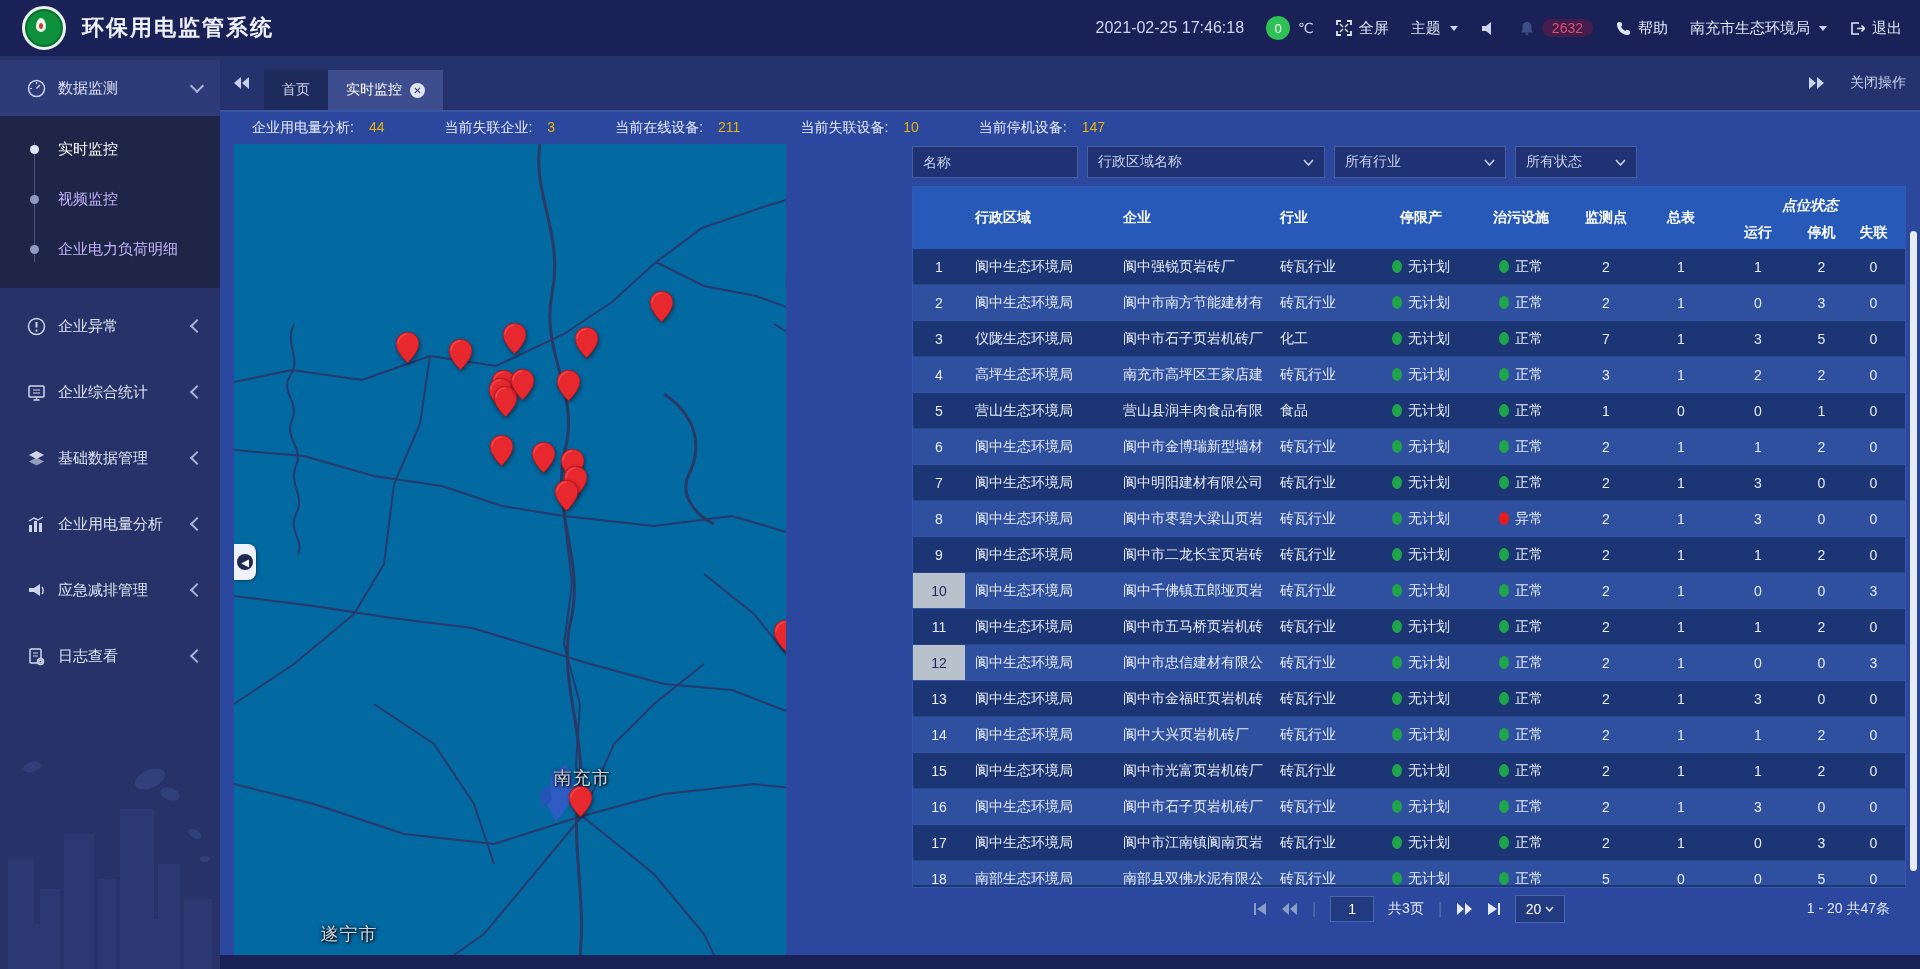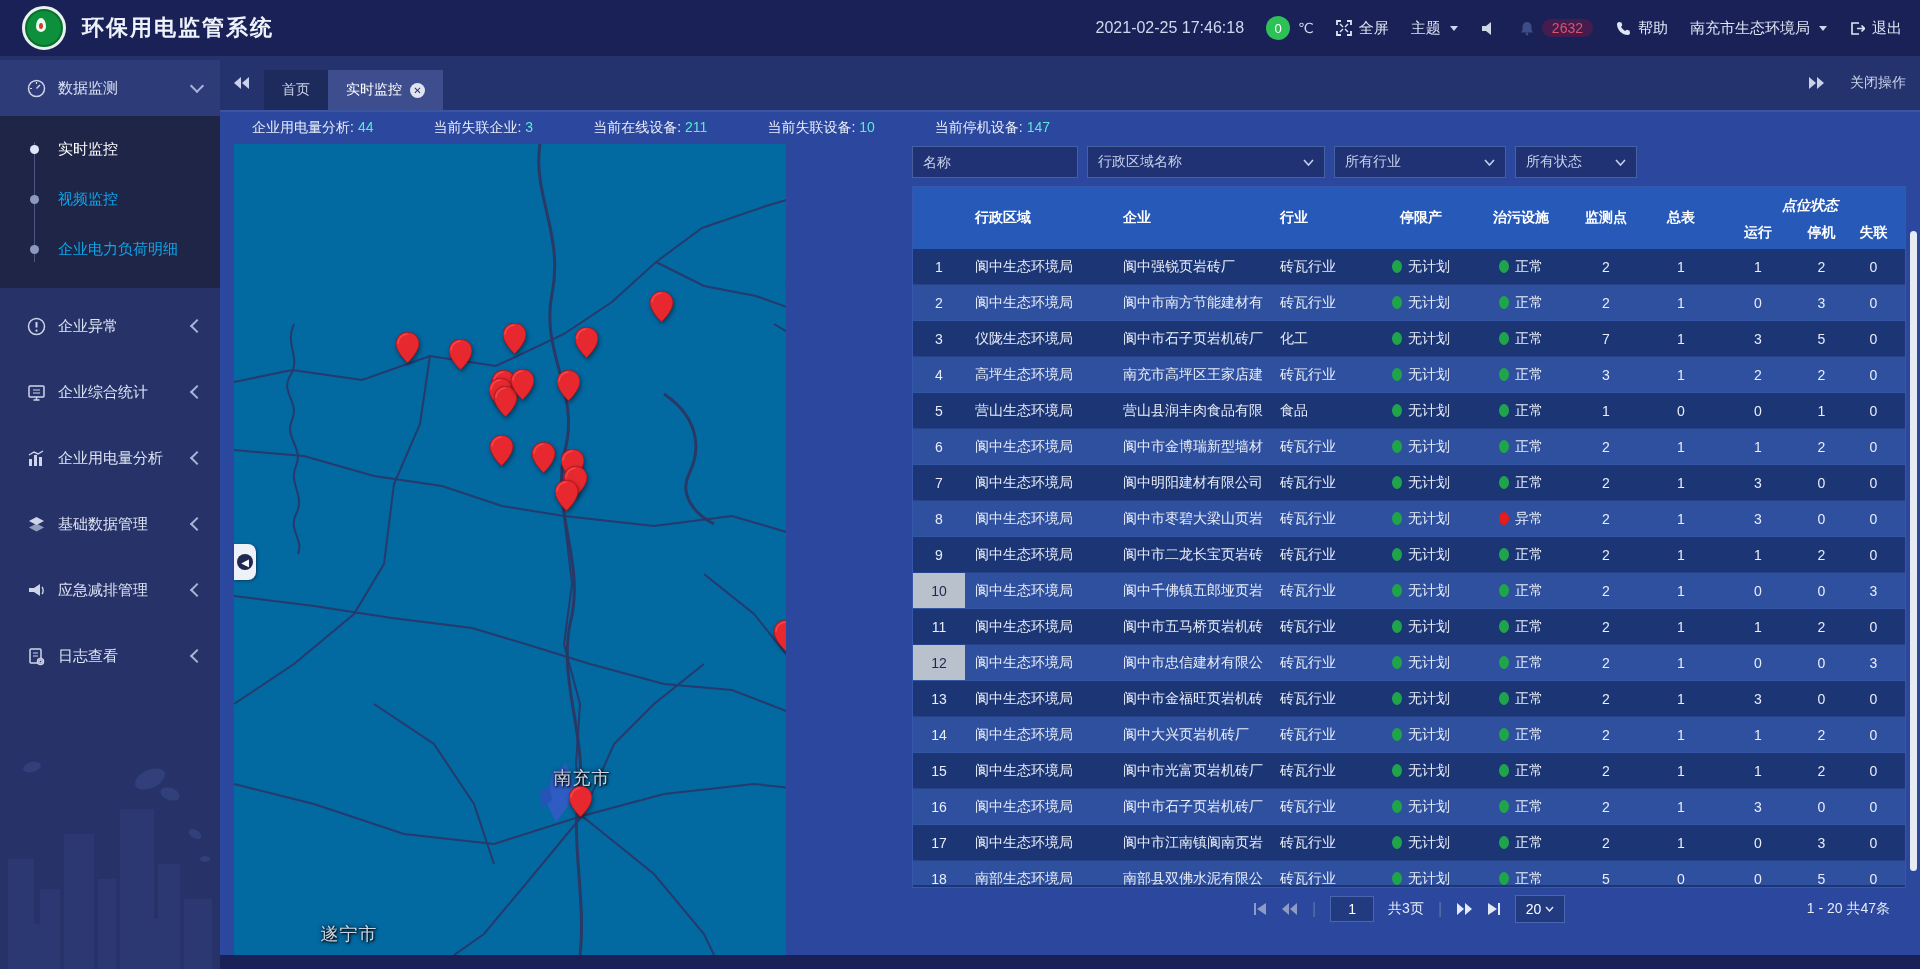--- a/index.html
+++ b/index.html
@@ -32,39 +32,39 @@
   .sidebar{position:absolute;left:0;top:56px;width:220px;height:913px;background:#273368;z-index:25;overflow:hidden;}
   .menu-item{height:56px;display:flex;align-items:center;padding:0 18px 0 26px;color:#dde3f3;font-size:15px;cursor:pointer;position:relative;margin-top:10px;}
   .menu-item.open{background:#2d3b79;margin-top:4px;}
   .mi-icon{width:20px;height:20px;margin-right:12px;display:inline-flex;align-items:center;justify-content:center;opacity:.92;}
   .mi-label{flex:1;}
   .mi-caret{width:8px;height:8px;border-left:2px solid #aab4d6;border-bottom:2px solid #aab4d6;display:inline-block;}
   .mi-caret.left{transform:rotate(45deg);}
   .mi-caret.down{transform:rotate(-45deg);margin-top:-4px;}
   .submenu{background:#1e2547;padding:8px 0 14px 0;position:relative;}
   .submenu .rail{position:absolute;left:34px;top:26px;bottom:26px;width:1px;background:#4a5584;}
-  .sub-item{height:50px;display:flex;align-items:center;color:#0ea5e9;font-size:15px;padding-left:58px;position:relative;cursor:pointer;}
+  .sub-item{height:50px;display:flex;align-items:center;color:#c4b5fd;font-size:15px;padding-left:58px;position:relative;cursor:pointer;}
   .sub-item .dot{position:absolute;left:30px;width:9px;height:9px;border-radius:50%;background:#8e99bd;}
   .sub-item.active{color:#ffffff;}
   .sub-item.active .dot{background:#dfe6f6;}
   .skyline{position:absolute;left:0;bottom:0;width:220px;height:230px;opacity:.85;}
 
   
   .tabbar{position:absolute;left:220px;top:56px;width:1700px;height:54px;background:#24336e;border-bottom:2px solid #3b55a0;display:flex;align-items:flex-end;z-index:20;}
   .tab-nav{width:44px;height:54px;display:flex;align-items:center;justify-content:center;cursor:pointer;}
   .tab{height:40px;margin-top:14px;display:flex;align-items:center;gap:8px;padding:0 18px;font-size:14px;color:#c9d2ea;background:#1d2a5c;cursor:pointer;align-self:flex-end;}
   .tab.active{background:#3d4d8d;color:#fff;}
   .tab-close{width:15px;height:15px;border-radius:50%;background:#dfe4f0;color:#24336e;font-size:10px;line-height:15px;text-align:center;font-weight:bold;cursor:pointer;}
   .tab-right{position:absolute;right:14px;top:0;height:54px;display:flex;align-items:center;gap:26px;color:#c9d2ea;font-size:14px;}
   .arr{display:inline-flex;}
 
   
   .statsbar{position:absolute;left:234px;top:112px;width:1672px;height:32px;background:#2b479e;display:flex;align-items:center;gap:60px;padding-left:18px;color:#fff;font-size:14px;z-index:18;box-sizing:border-box;}
   .stat .s-label{color:#e8edfb;}
-  .stat .s-val{color:#5eead4;margin-left:4px;}
+  .stat .s-val{color:#eab308;margin-left:15px;}
 
   
   .main-bg{position:absolute;left:220px;top:110px;width:1700px;height:845px;background:#2b479e;}
 
   
   .map{position:absolute;left:234px;top:144px;width:552px;height:811px;background:#0369a1;overflow:hidden;z-index:15;}
   .map svg.roads{position:absolute;left:0;top:0;}
   .pin{position:absolute;width:23px;height:31px;z-index:5;cursor:pointer;filter:drop-shadow(1px 2px 2px rgba(0,0,0,.45));}
   .city{position:absolute;transform:translate(-50%,-50%);color:#cdd5e4;font-size:18px;letter-spacing:1px;text-shadow:0 0 4px #000,1px 1px 2px #000;white-space:nowrap;z-index:4;}
   .collapse-handle{position:absolute;left:234px;top:544px;width:22px;height:36px;background:#eef1f7;border-radius:0 8px 8px 0;z-index:16;display:flex;align-items:center;justify-content:center;cursor:pointer;box-shadow:1px 1px 3px rgba(0,0,0,.4);}
@@ -225,37 +225,37 @@
               <path d="M6 7h7M6 10h7" stroke-width="1.2"></path>
               <path d="M9.5 14v3M6.5 17h6"></path>
             </svg>
           </span>
           <span class="mi-label">企业综合统计</span>
           <span class="mi-caret left"></span>
         </div>
         <div class="menu-item">
           <span class="mi-icon">
             <svg width="19" height="19" viewBox="0 0 19 19" fill="#dde3f3">
+              <polygon points="9.5,2 17,6 9.5,10 2,6"></polygon>
+              <polygon points="9.5,8.5 17,12.5 9.5,16.5 2,12.5" opacity=".65"></polygon>
+            </svg>
+          </span>
+          <span class="mi-label">基础数据管理</span>
+          <span class="mi-caret left"></span>
+        </div>
+        <div class="menu-item">
+          <span class="mi-icon">
+            <svg width="19" height="19" viewBox="0 0 19 19" fill="#dde3f3">
               <rect x="2" y="10" width="3" height="7"></rect>
               <rect x="7" y="6" width="3" height="11"></rect>
               <rect x="12" y="8" width="3" height="9"></rect>
               <path d="M2 6l5-3 4 2 5-3" stroke="#dde3f3" stroke-width="1.4" fill="none"></path>
             </svg>
           </span>
           <span class="mi-label">企业用电量分析</span>
-          <span class="mi-caret left"></span>
-        </div>
-        <div class="menu-item">
-          <span class="mi-icon">
-            <svg width="19" height="19" viewBox="0 0 19 19" fill="#dde3f3">
-              <polygon points="9.5,2 17,6 9.5,10 2,6"></polygon>
-              <polygon points="9.5,8.5 17,12.5 9.5,16.5 2,12.5" opacity=".65"></polygon>
-            </svg>
-          </span>
-          <span class="mi-label">基础数据管理</span>
           <span class="mi-caret left"></span>
         </div>
         <div class="menu-item">
           <span class="mi-icon">
             <svg width="19" height="19" viewBox="0 0 19 19" fill="#dde3f3">
               <polygon points="2,7 7,7 13,3 13,15 7,11 2,11"></polygon>
               <path d="M15 6c1.5 1.8 1.5 5.2 0 7" stroke="#dde3f3" stroke-width="1.4" fill="none"></path>
             </svg>
           </span>
           <span class="mi-label">应急减排管理</span>

